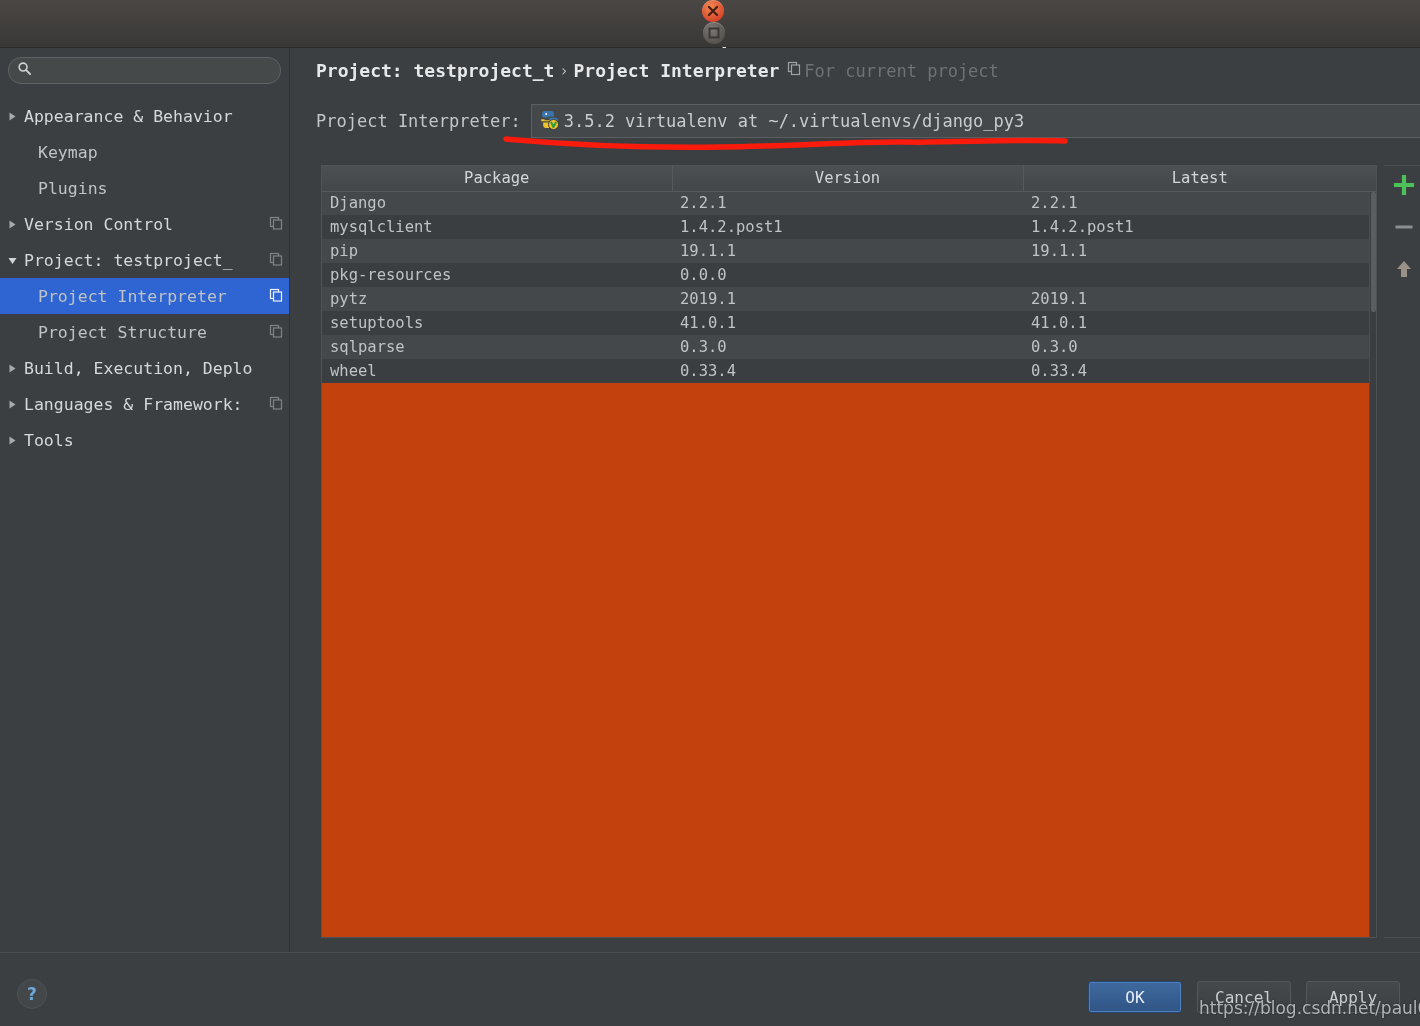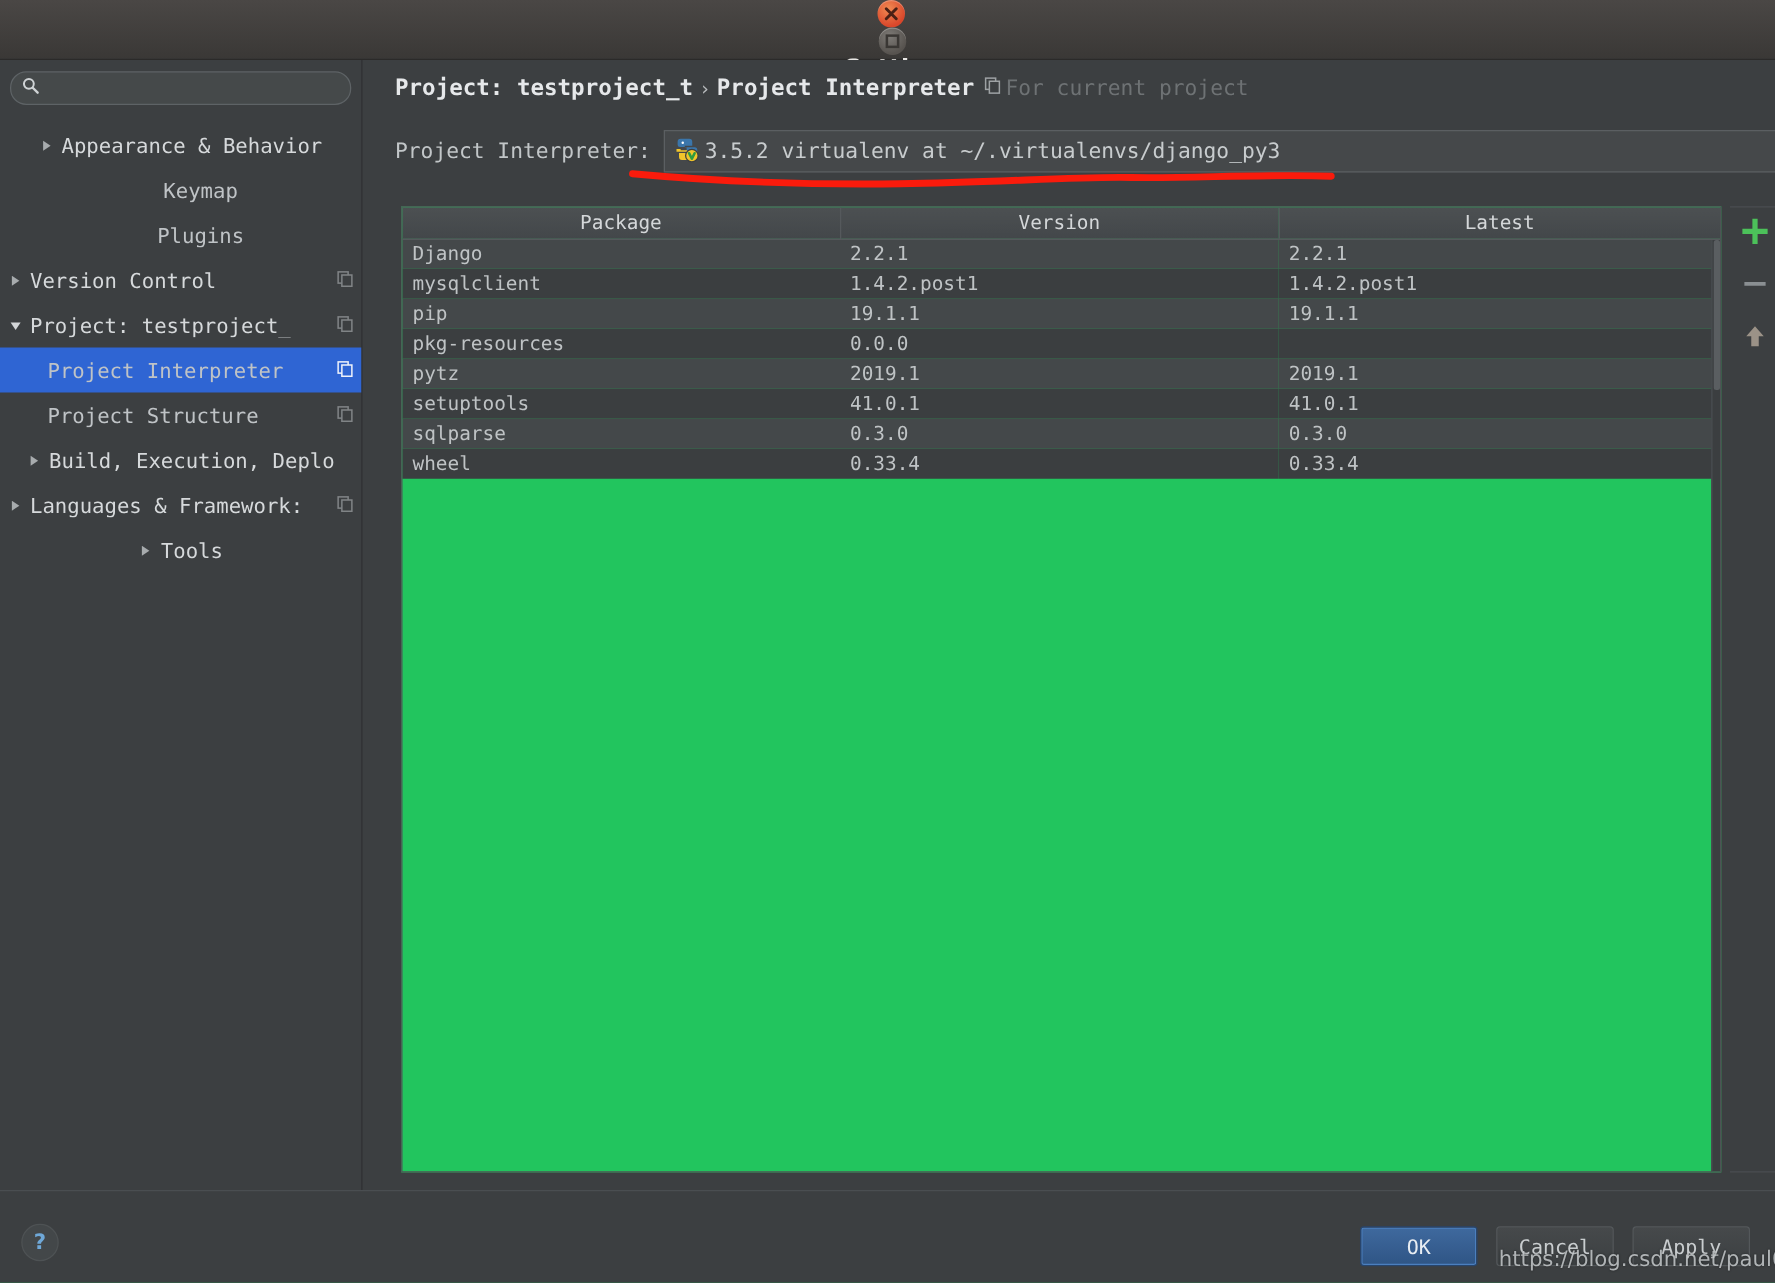--- a/index.html
+++ b/index.html
@@ -46,21 +46,21 @@
   }
   .search-box input {
     border: 0; outline: 0; background: transparent; color: #c8ccce;
     font-family: "DejaVu Sans Mono", monospace; font-size: 13px;
     flex: 1; height: 100%; padding-left: 6px;
   }
   .tree { margin-top: 14px; }
   .tree-item {
     height: 36px; display: flex; align-items: center;
     color: #d6d9db; font-size: 16.5px; white-space: nowrap;
-    position: relative; padding-right: 6px; justify-content: center;
+    position: relative; padding-right: 6px;
   }
   .tree-item.selected { background: #2f65d3; }
   .tree-item.selected .tree-label { color: #c9d6ef; }
   .tw {
     width: 24px; flex: none; display: flex; align-items: center; justify-content: center;
   }
   .tw svg { display: block; }
   .tree-label { overflow: hidden; }
   .tree-item.child .tree-label { padding-left: 14px; color: #bfc3c6; }
   .copy-icon { margin-left: auto; flex: none; opacity: .7; }
@@ -105,21 +105,21 @@
   .gear-btn {
     margin-left: 6px; width: 34px; height: 34px; flex: none;
     background: #45484a; border: 1px solid #5b5f62;
     display: flex; align-items: center; justify-content: center;
   }
 
   
   .pkg-panel {
     position: absolute; left: 17px; top: 117px;
     width: 1056px; height: 773px;
-    border: 1px solid #4f5356; background: #22c55e;
+    border: 1px solid #4f5356; background: #c2410c;
   }
   table.pkg { width: 100%; border-collapse: collapse; table-layout: fixed; }
   table.pkg th {
     height: 25px;
     background: linear-gradient(#4c5052, #43474a);
     color: #d4d7d9; font-weight: normal; font-size: 15.5px;
     border-bottom: 1px solid #55595c;
     border-right: 1px solid #55595c;
     text-align: center;
     font-family: "DejaVu Sans Mono", monospace;

